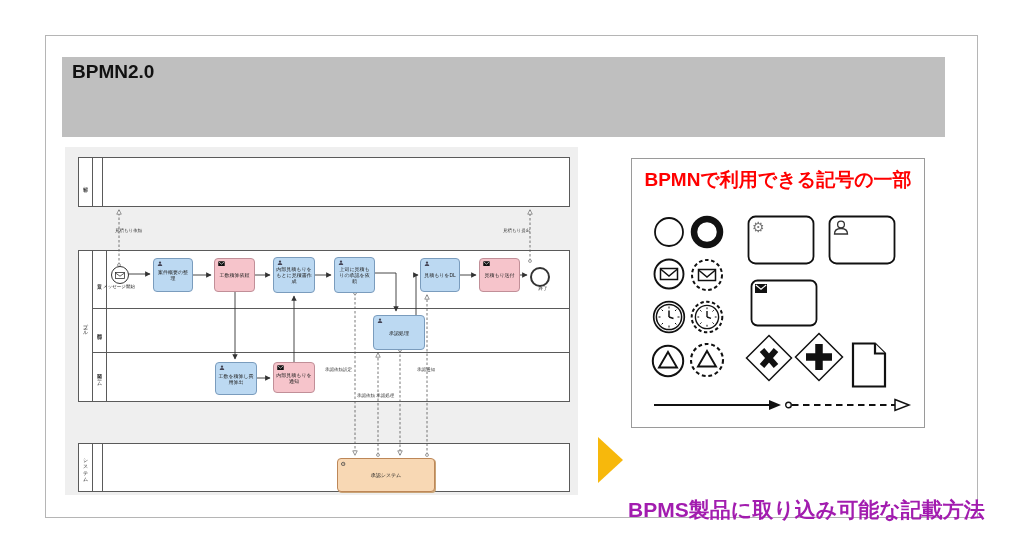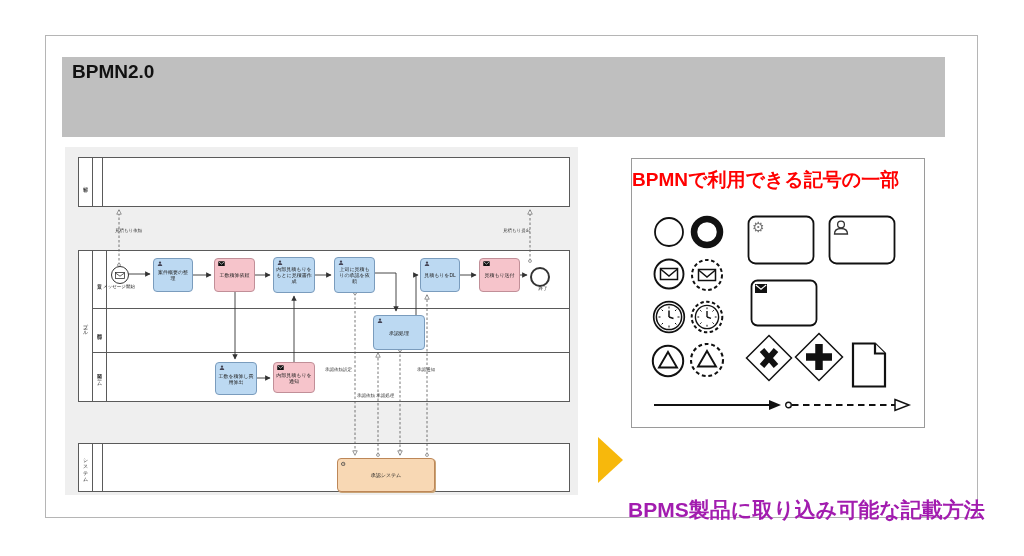--- a/index.html
+++ b/index.html
@@ -42,21 +42,21 @@
   .gear-glyph{font-size:6px;color:#444;line-height:1;}
 
   .event{position:absolute;z-index:3;width:16px;height:16px;border-radius:50%;
     background:#fff;border:1.2px solid #333;display:flex;align-items:center;justify-content:center;}
   .event.end{border-width:2.4px;}
   .node-label{position:absolute;z-index:3;font-size:4.5px;color:#222;text-align:center;white-space:nowrap;}
   .flow-label{position:absolute;z-index:3;font-size:4.5px;color:#333;white-space:nowrap;}
 
   
   .panel{left:631px;top:158px;width:294px;height:270px;background:#fff;border:1px solid #9a9a9a;}
-  .panel-title{position:absolute;left:0;right:0;top:8px;text-align:left;
+  .panel-title{position:absolute;left:0;right:0;top:8px;text-align:center;
     font-size:19px;font-weight:bold;color:var(--accent-red,#ff0000);white-space:nowrap;}
   .sym{position:absolute;line-height:0;}
 
   
   .chev{left:598px;top:437px;width:0;height:0;
     border-top:23px solid transparent;border-bottom:23px solid transparent;
     border-left:25px solid var(--arrow-yellow,#f7b80c);}
   .footer-text{left:628px;top:449px;font-size:21px;font-weight:bold;color:#a21caf;white-space:nowrap;margin-top:47px;}
 </style>
 </head>

